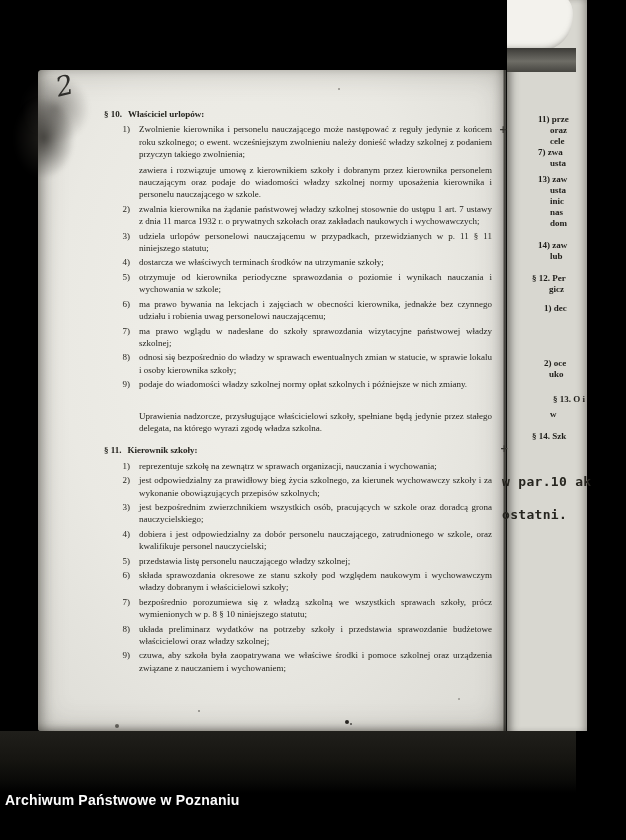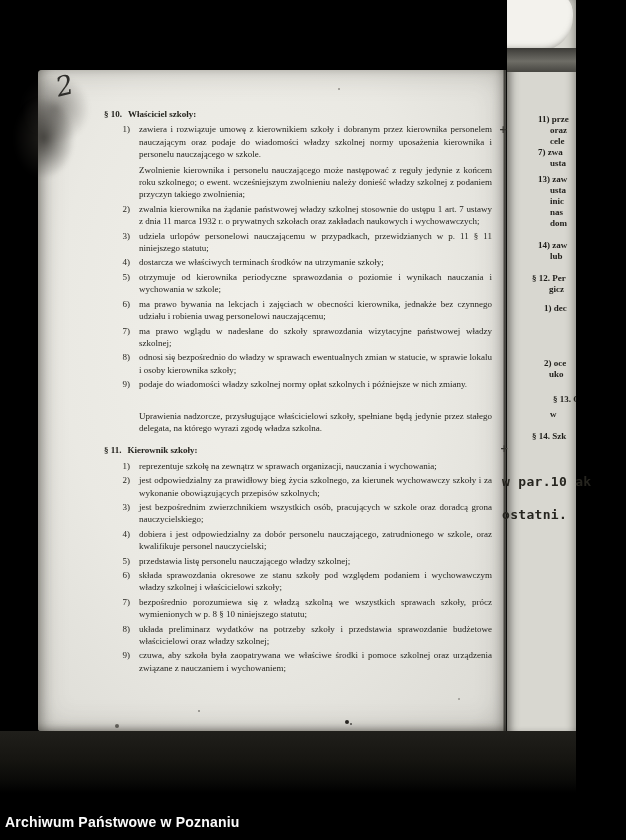--- a/index.html
+++ b/index.html
@@ -38,21 +38,21 @@
   .item { display:flex; margin-top:2px; }
   .item .num { width:26px; flex:none; text-align:right; padding-right:9px; }
   .item .paras { flex:1; min-width:0; }
   .item p { margin:0; text-align:justify; }
   .item p + p { margin-top:3px; }
   .note { margin:19px 0 0 35px; text-align:justify; }
 
   
   .fold { position:absolute; left:503px; top:70px; width:4px; height:661px;
     background:linear-gradient(90deg, rgba(25,24,20,.15), rgba(28,27,22,.8) 45%, rgba(25,24,20,.25)); }
-  .strip { position:absolute; left:507px; top:0; width:69px; height:731px; background:#d8d7d0; overflow:hidden;
+  .strip { position:absolute; left:507px; top:0; width:80px; height:731px; background:#d8d7d0; overflow:hidden;
     box-shadow: inset 9px 0 10px -6px rgba(48,46,42,.65), inset -7px 0 9px -5px rgba(60,58,52,.5); }
   .strip-top-sheet { position:absolute; left:-4px; top:-6px; width:70px; height:56px; background:#f3f2ed;
     border-radius:0 16px 30px 0 / 0 20px 34px 0; box-shadow: inset 0 -4px 6px -3px rgba(90,88,80,.6); }
   .strip-band { position:absolute; left:0; top:48px; width:69px; height:24px;
     background:linear-gradient(180deg,#3c3b37,#6e6d66 55%,#474641); }
   .fragments { position:absolute; left:0; top:114px; width:69px; font-size:9px; line-height:11px;
     color:#1f1e1a; font-weight:700; white-space:nowrap; }
   .f-item  { margin-left:31px; }
   .f-cont  { margin-left:43px; }
   .f-sec   { margin-left:25px; }
@@ -66,45 +66,45 @@
     font-family:"DejaVu Sans Mono", monospace; font-size:13px; font-weight:700;
     line-height:11px; letter-spacing:.3px; color:#26251f; white-space:pre; }
   .cross { position:absolute; z-index:5; font-size:10px; font-weight:700; color:#33322d;
     font-family:"DejaVu Sans", sans-serif; }
   .cross1 { left:499px; top:124px; }
   .cross2 { left:500px; top:443px; }
 
   
   .bottom-band { position:absolute; left:0; top:731px; width:576px; height:62px;
     background:linear-gradient(180deg, #201f1b 0%, #161511 45%, #0a0a08 80%, #000 100%); }
-  .caption { position:absolute; left:5px; top:814px; font-family:"Liberation Sans", sans-serif;
+  .caption { position:absolute; left:5px; top:792px; font-family:"Liberation Sans", sans-serif;
     font-weight:700; font-size:14px; letter-spacing:.2px; color:#fcfcfc; }
 </style>
 </head>
 <body>
 
 <div class="stage">
 
   <div class="page-main">
     <div class="smudge1"></div>
     <div class="smudge2"></div>
     <div class="specks"></div>
     <div class="pn">2</div>
 
     <div class="content">
 
       <div class="sec">
         <p class="sec-heading">
-          <span class="para-no">§ 10.</span><span>Właściciel szkoły:</span>
+          <span class="para-no">§ 10.</span><span>Właściciel urlopów:</span>
         </p>
         <div class="item">
           <span class="num">1)</span>
           <span class="paras">
-              <p>zawiera i rozwiązuje umowę z kierownikiem szkoły i dobranym przez kierownika personelem nauczającym oraz podaje do wiadomości władzy szkolnej normy uposażenia kierownika i personelu nauczającego w szkole.</p>
-          <p>Zwolnienie kierownika i personelu nauczającego może następować z reguły jedynie z końcem roku szkolnego; o ewent. wcześniejszym zwolnieniu należy donieść władzy szkolnej z podaniem przyczyn takiego zwolnienia;</p>
+              <p>Zwolnienie kierownika i personelu nauczającego może następować z reguły jedynie z końcem roku szkolnego; o ewent. wcześniejszym zwolnieniu należy donieść władzy szkolnej z podaniem przyczyn takiego zwolnienia;</p>
+          <p>zawiera i rozwiązuje umowę z kierownikiem szkoły i dobranym przez kierownika personelem nauczającym oraz podaje do wiadomości władzy szkolnej normy uposażenia kierownika i personelu nauczającego w szkole.</p>
             </span>
         </div>
         <div class="item">
           <span class="num">2)</span>
           <span class="paras">
               <p>zwalnia kierownika na żądanie państwowej władzy szkolnej stosownie do ustępu 1 art. 7 ustawy z dnia 11 marca 1932 r. o prywatnych szkołach oraz zakładach naukowych i wychowawczych;</p>
             </span>
         </div>
         <div class="item">
           <span class="num">3)</span>
@@ -181,21 +181,21 @@
         </div>
         <div class="item">
           <span class="num">5)</span>
           <span class="paras">
               <p>przedstawia listę personelu nauczającego władzy szkolnej;</p>
             </span>
         </div>
         <div class="item">
           <span class="num">6)</span>
           <span class="paras">
-              <p>składa sprawozdania okresowe ze stanu szkoły pod względem podaniem i wychowawczym władzy szkolnej i właścicielowi szkoły;</p>
+              <p>składa sprawozdania okresowe ze stanu szkoły pod względem naukowym i wychowawczym władzy dobranym i właścicielowi szkoły;</p>
             </span>
         </div>
         <div class="item">
           <span class="num">7)</span>
           <span class="paras">
               <p>bezpośrednio porozumiewa się z władzą szkolną we wszystkich sprawach szkoły, prócz wymienionych w p. 8 § 10 niniejszego statutu;</p>
             </span>
         </div>
         <div class="item">
           <span class="num">8)</span>

